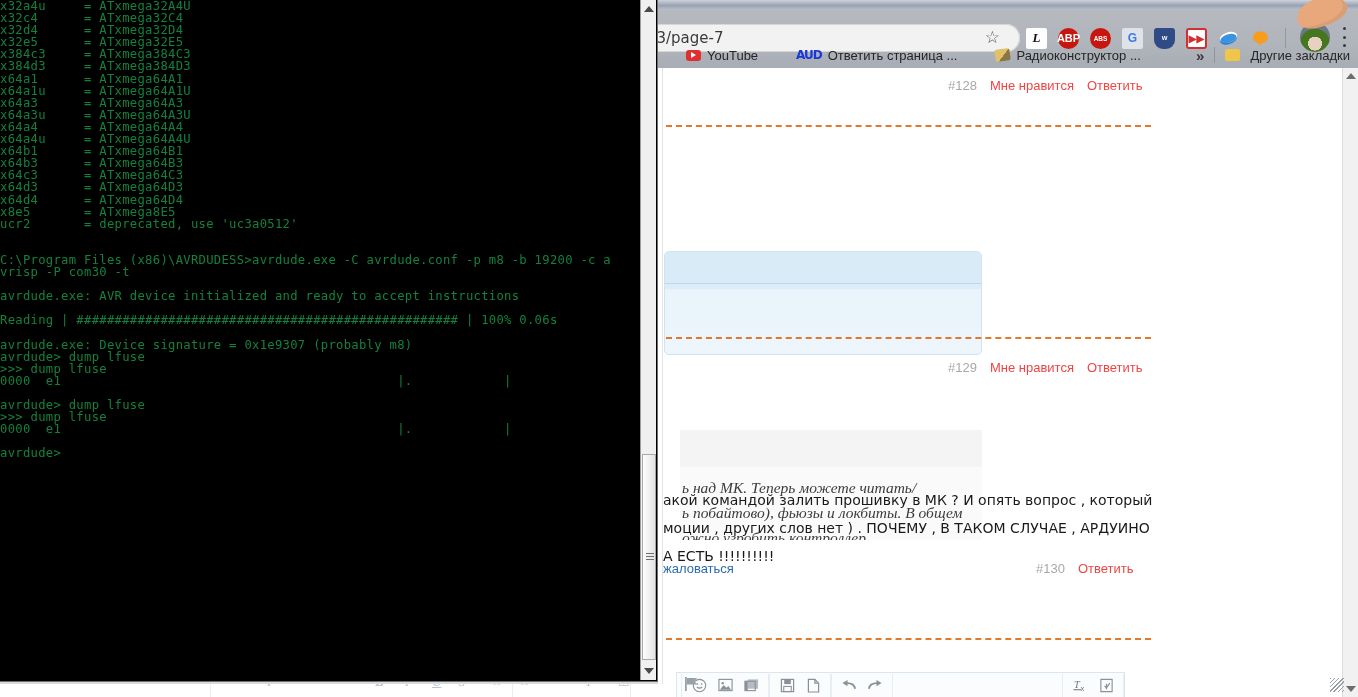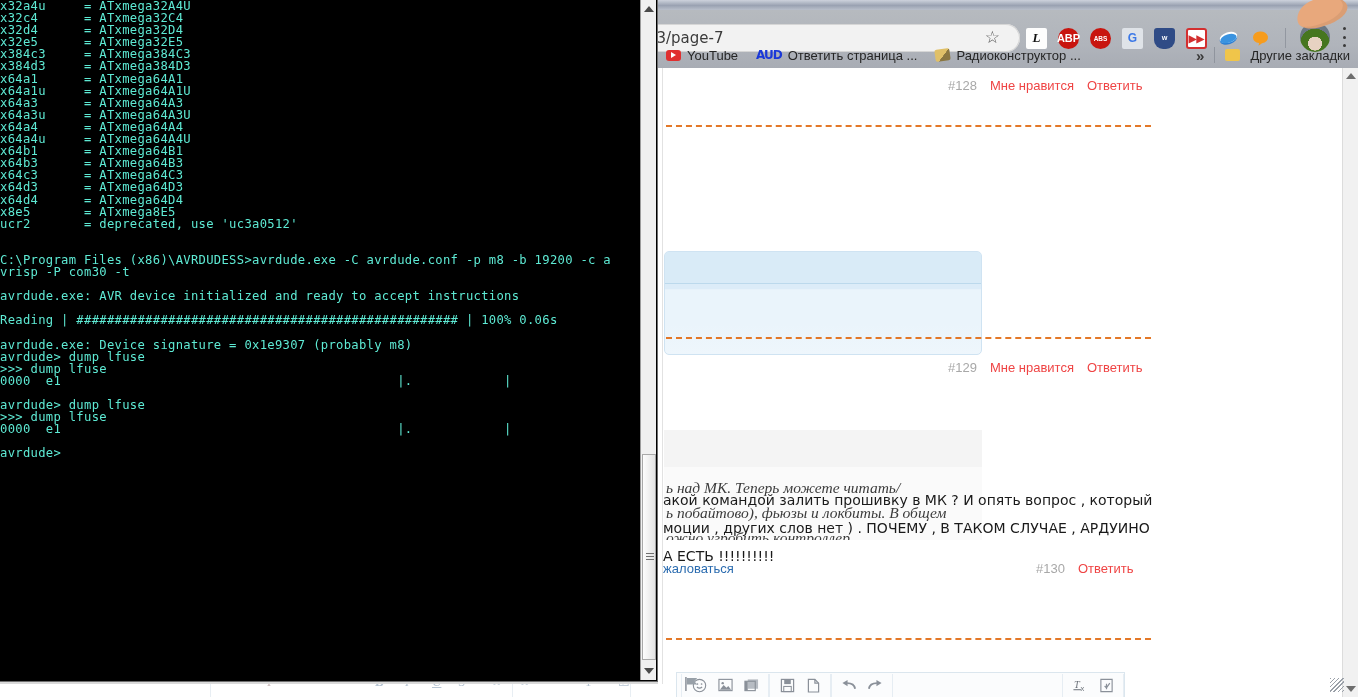--- a/index.html
+++ b/index.html
@@ -76,21 +76,21 @@
     display:flex; flex-direction:column; justify-content:space-between; align-items:center;
   }
   .kebab i { width:3px; height:3px; border-radius:50%; background:#3a3a3a; display:block; }
 
   
   .bookmarks {
     position: absolute; left: 0; top: 42px; width: 1358px; height: 26px;
     display: flex; align-items: center; padding-left: 666px;
     font-size: 13px; color: #262626;
   }
-  .bm { display: flex; align-items: center; gap: 6px; margin-right: 18px; white-space: nowrap; }
+  .bm { display: flex; align-items: center; gap: 6px; margin-right: 18px; white-space: nowrap; margin-left: 20px; }
   .bm-yt {
     width: 15px; height: 11px; background: #e02f2f; border-radius: 3px;
     position: relative;
   }
   .bm-yt::after { content:""; position:absolute; left:5px; top:2.5px;
     border-left:5px solid #fff; border-top:3px solid transparent; border-bottom:3px solid transparent; }
   .bm-aud { color:#1a38d8; font-weight:700; font-size:12px; font-family:"DejaVu Sans",sans-serif; letter-spacing:-1px; }
   .bm-book {
     width: 15px; height: 12px;
     background: linear-gradient(135deg,#e0c068 0 55%, #8a7640 56% 100%);
@@ -122,21 +122,21 @@
 
   .quote-blue {
     position: absolute; border: 1px solid #cfe3f2; border-radius: 5px;
     background: linear-gradient(to bottom,#dcecf8 0 36%, #eaf4fb 37% 70%, #eef6fc 100%);
     overflow: hidden;
   }
   .quote-blue-head {
     height: 32px; background: #d9ebf7; border-bottom: 1px solid #bcd9ec;
   }
   .quote-gray {
-    position: absolute; background: #ffffff; overflow: hidden;
+    position: absolute; background: #ffffff; overflow: hidden; padding-left: 16px;
   }
   .quote-gray-head {
     height: 37px; background: #f4f4f4;
   }
   .quote-gray-body {
     background: #fafafa; padding: 8px 0 12px 0;
   }
   .quote-gray-body p {
     font-family: "Liberation Serif", serif; font-style: italic;
     font-size: 15.5px; color: #3b3b3b; line-height: 25px; padding-left: 2px;
@@ -189,21 +189,21 @@
   
   .console {
     position: absolute; left: 0; top: 0; width: 658px; height: 682px;
     background: #000000;
     border-right: 1px solid #6e6e6e;
     border-bottom: 1px solid #6e6e6e;
     overflow: hidden;
   }
   .console-text {
     position: absolute; left: 0; top: 0; width: 604px;
-    color: #5eead4;
+    color: #15803d;
     font-family: "DejaVu Sans Mono", monospace;
     font-size: 12.2px; line-height: 12.1px;
     white-space: pre;
     letter-spacing: .3px;
   }
   .console-scroll {
     position: absolute; right: 1px; top: 0; width: 16px; height: 680px;
     background: #f0f0f0; border-left: 1px solid #9c9c9c;
   }
   .console-scroll .c-up, .console-scroll .c-down {

